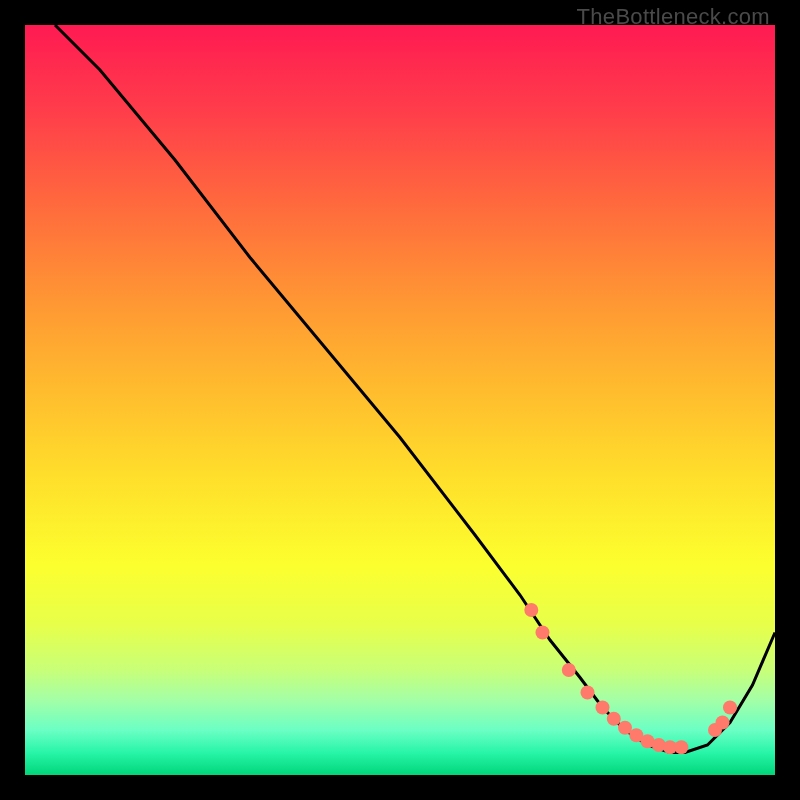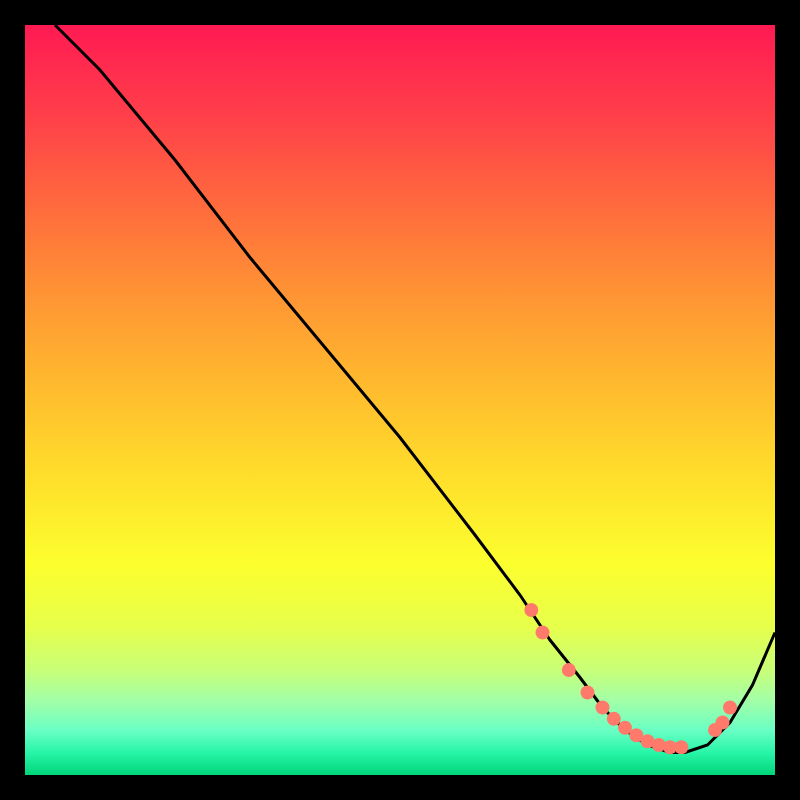--- a/index.html
+++ b/index.html
@@ -62,20 +62,21 @@
     fill: none;
     stroke: #000;
     stroke-width: 3;
   }
 </style>
 </head>
 <body>
 
 <div id="wrapper">
 
+  <div id="attribution">TheBottleneck.com</div>
 
   <div id="plot-area">
     <svg class="curve" viewBox="0 0 750 750">
       <path id="curve-path" class="curve-path" d="M30.0 0.0 L75.0 45.0 L150.0 135.0 L225.0 232.5 L300.0 322.5 L375.0 412.5 L450.0 510.0 L495.0 570.0 L525.0 615.0 L555.0 652.5 L577.5 682.5 L600.0 705.0 L622.5 720.0 L645.0 727.5 L660.0 727.5 L682.5 720.0 L705.0 697.5 L727.5 660.0 L750.0 607.5"></path>
       <g id="marker-group">
           <circle cx="506.3" cy="585.0" r="7" class="coral-dot"></circle>
           <circle cx="517.5" cy="607.5" r="7" class="coral-dot"></circle>
           <circle cx="543.8" cy="645.0" r="7" class="coral-dot"></circle>
           <circle cx="562.5" cy="667.5" r="7" class="coral-dot"></circle>
           <circle cx="577.5" cy="682.5" r="7" class="coral-dot"></circle>

